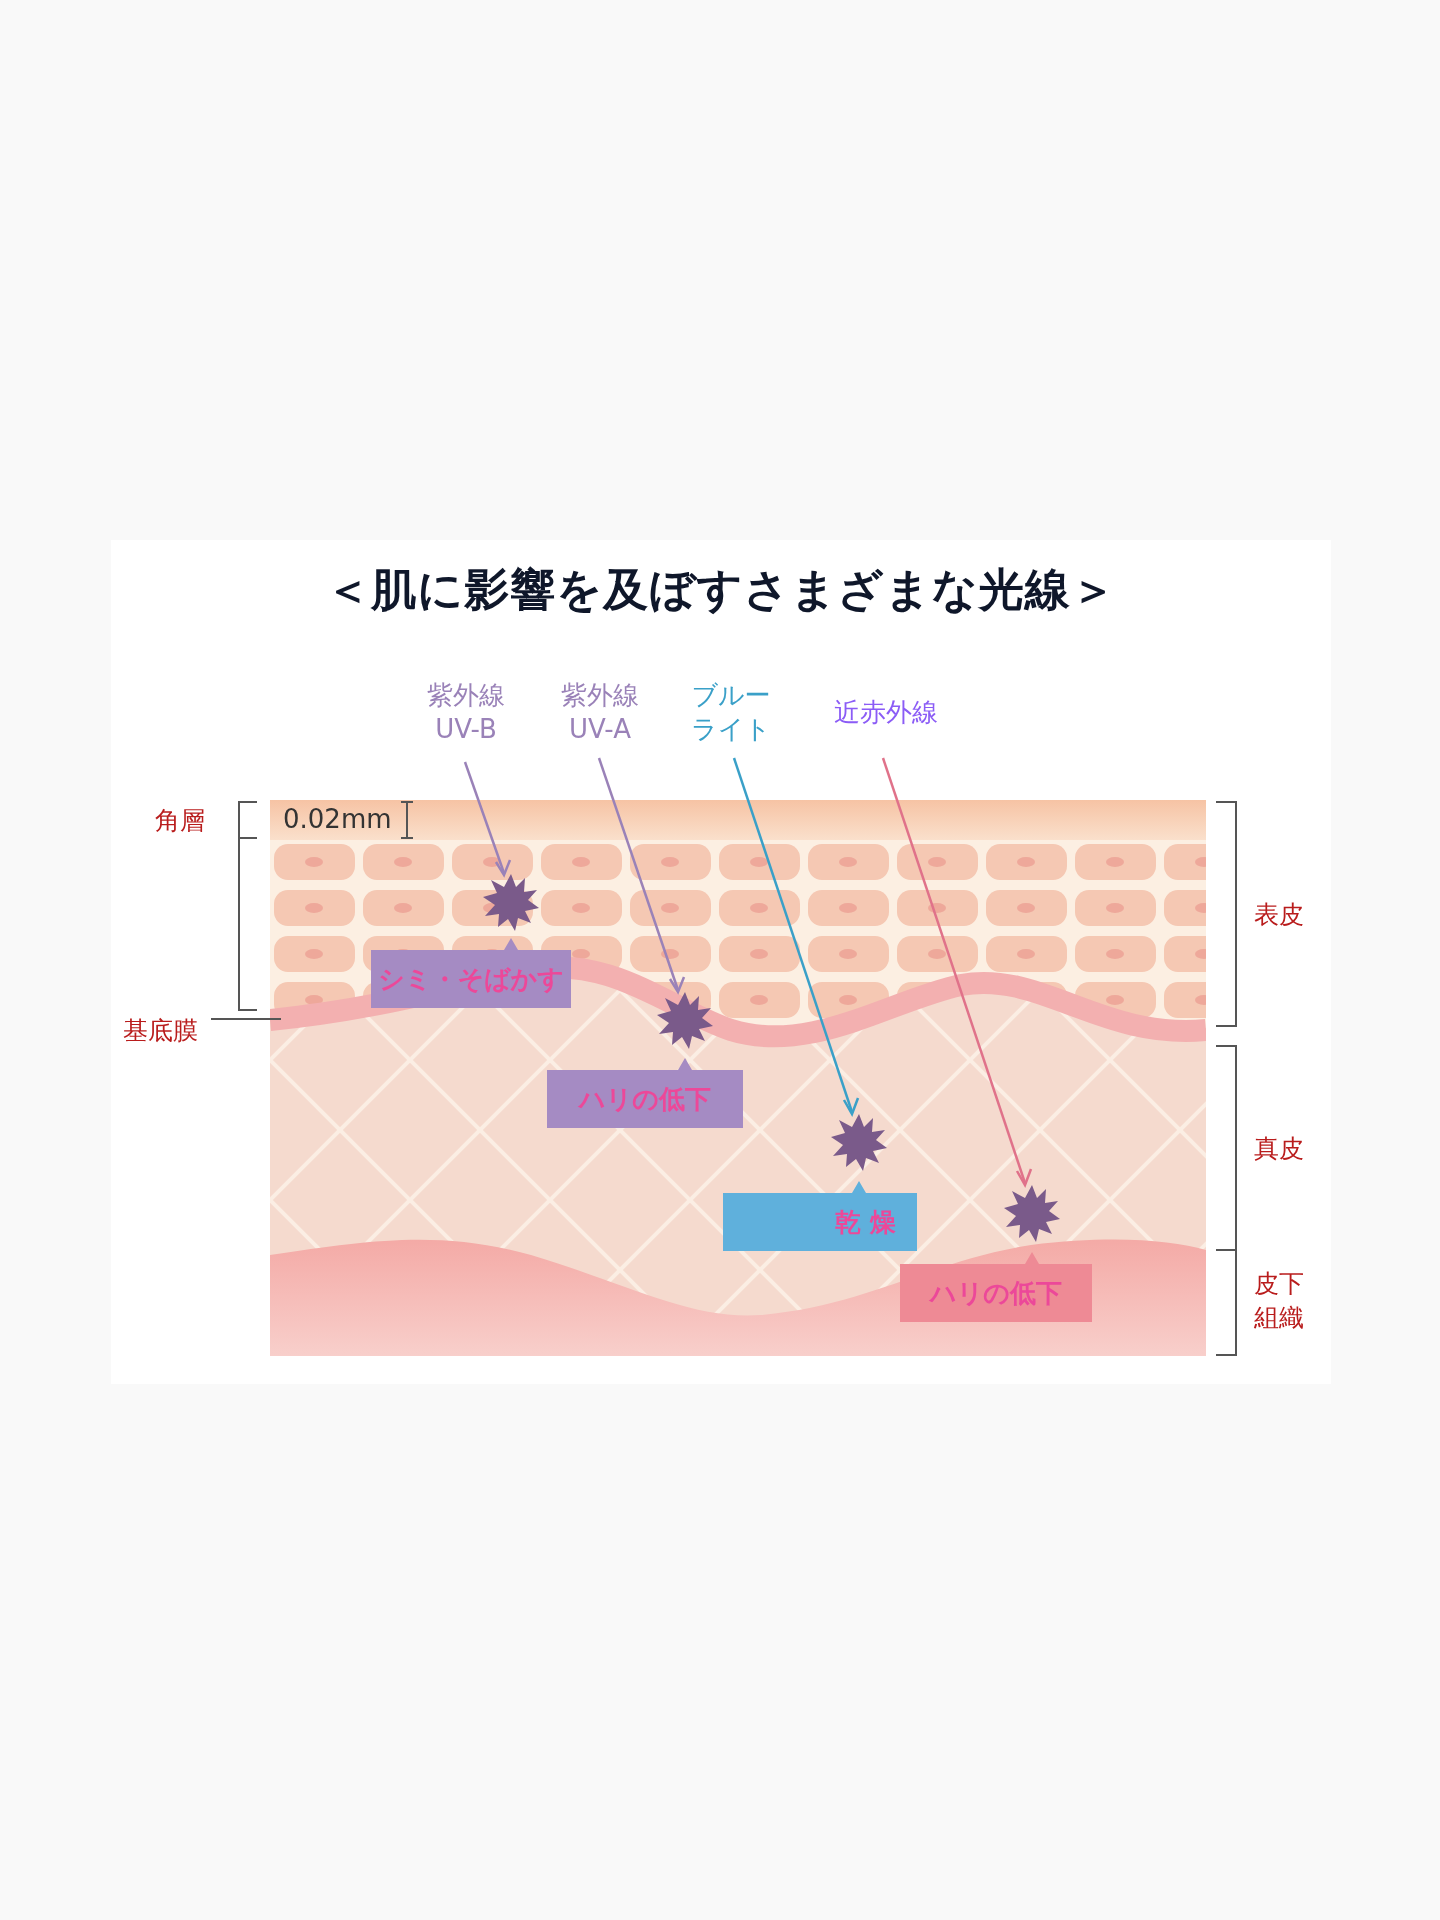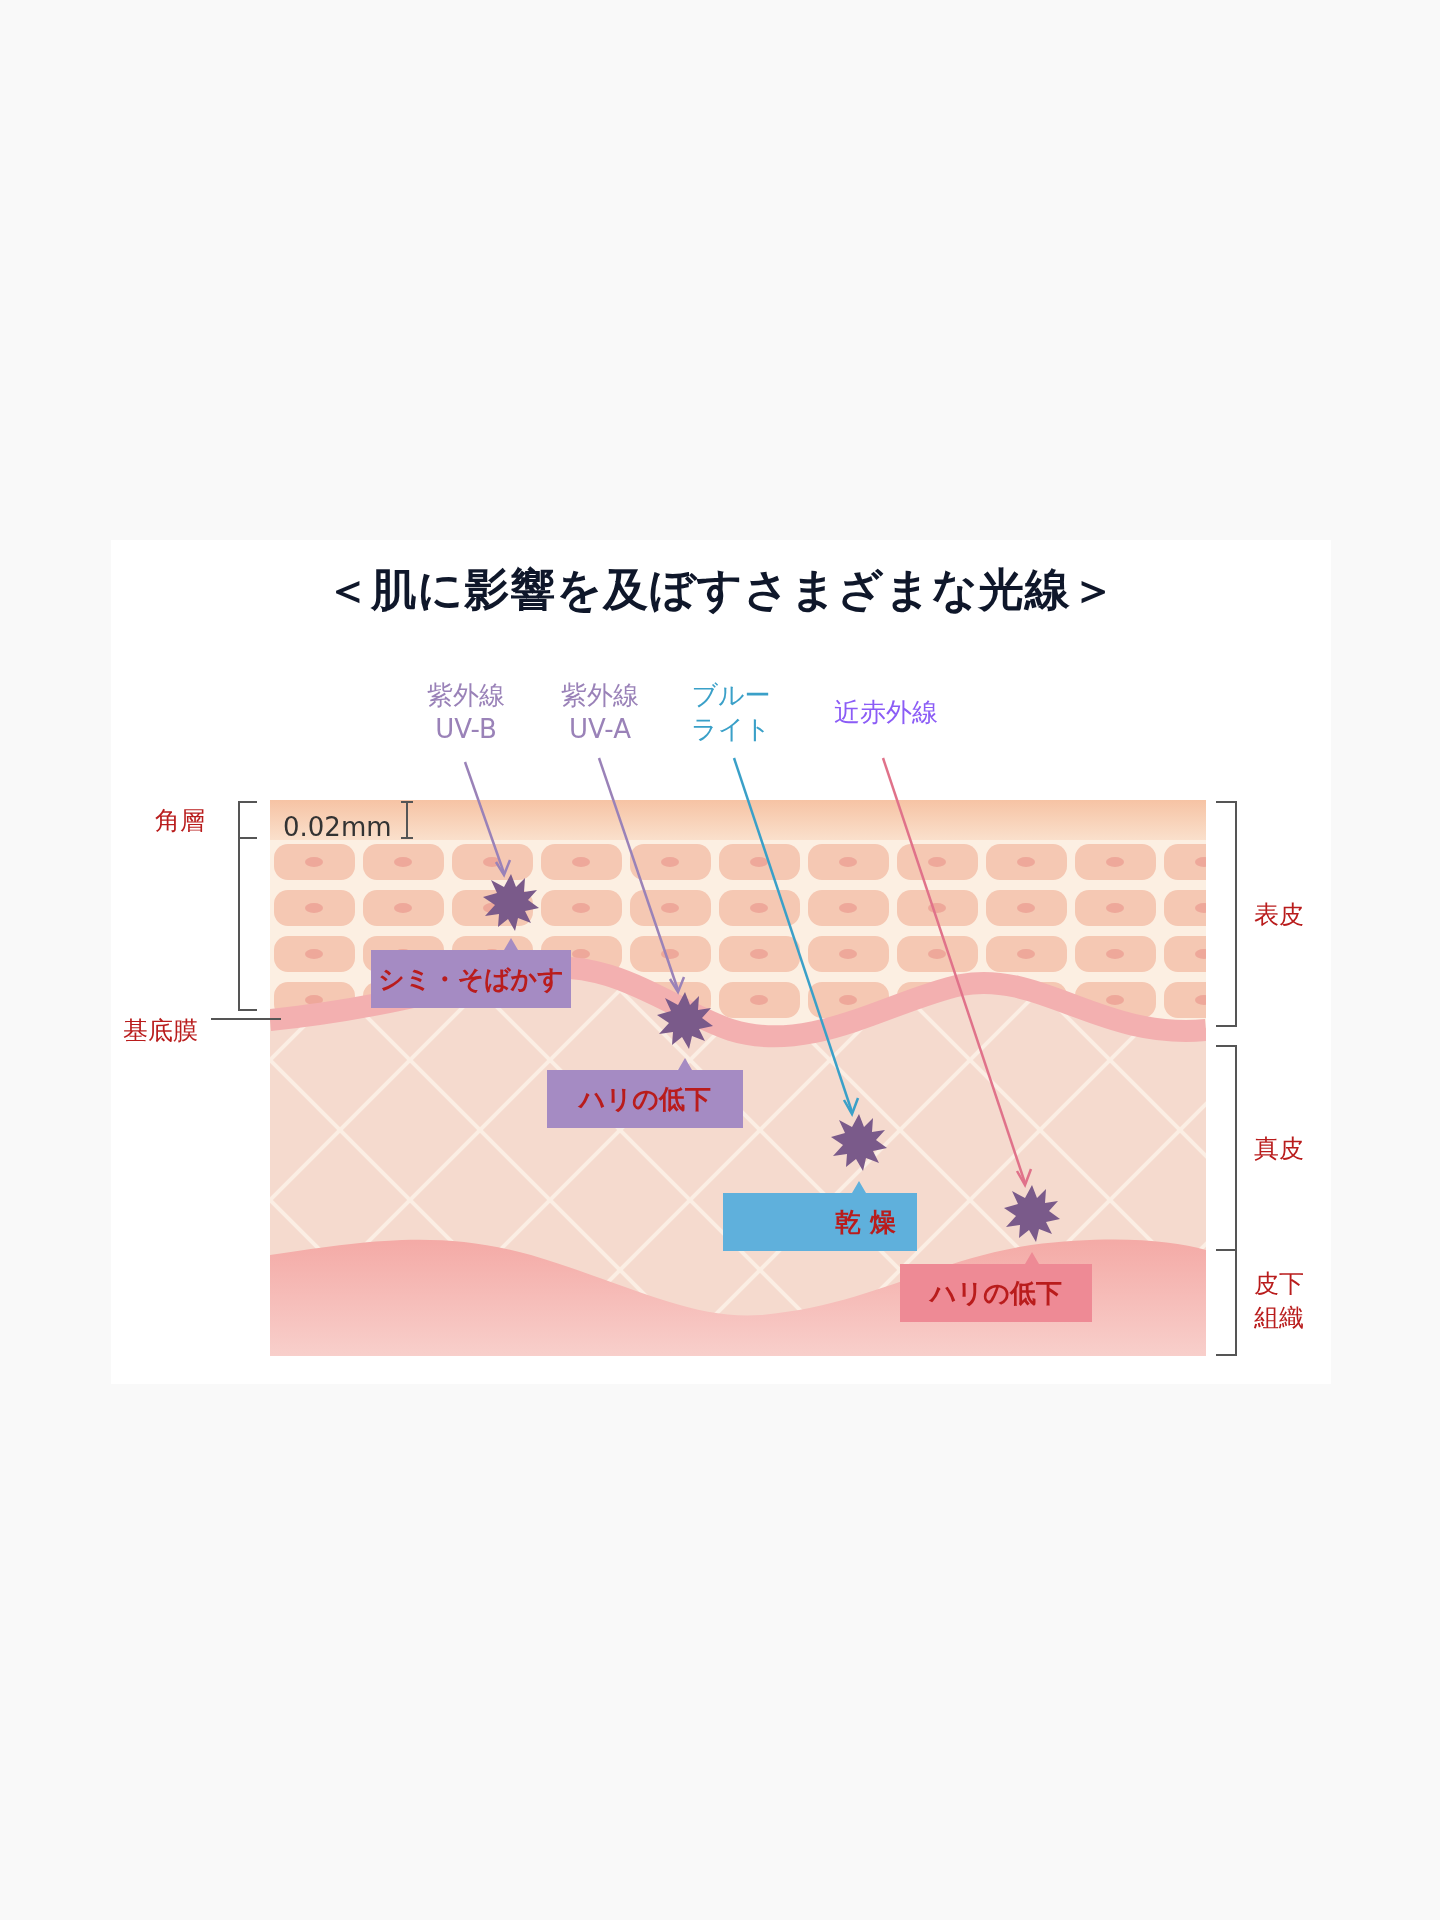--- a/index.html
+++ b/index.html
@@ -3,21 +3,21 @@
 <meta charset="utf-8">
 <style>
   html, body { margin:0; padding:0; }
   body { width:1440px; height:1920px; background:#f9f9f9; position:relative; overflow:hidden;
          font-family:"DejaVu Sans","Liberation Sans",sans-serif; }
   .card { position:absolute; left:111px; top:540px; width:1220px; height:844px; background:#ffffff; }
   .title { position:absolute; left:0; top:20px; width:100%; text-align:center; font-size:45px;
            color:#0f172a; font-weight:bold; letter-spacing:1px; }
   .ray-label { position:absolute; text-align:center; font-size:26px; line-height:34px; }
   .side-label { position:absolute; font-size:25px; color:#b91c1c; line-height:34px; }
-  .box-label { position:absolute; color:#b91c1c; font-size:26px; text-align:center; font-weight:bold; }
+  .box-label { position:absolute; color:#ec4899; font-size:26px; text-align:center; font-weight:bold; }
   svg.diagram { position:absolute; left:0; top:0; }
 </style>
 </head>
 <body>
 
 <div class="card">
   <div class="title">＜肌に影響を及ぼすさまざまな光線＞</div>
 
   <svg class="diagram" width="1220" height="844" viewBox="0 0 1220 844">
     <defs>
@@ -106,21 +106,21 @@
   <div class="ray-label" style="left:565px;top:138px;width:110px;color:#3aa0c8;">
     <div>ブルー</div>
     <div>ライト</div>
   </div>
   <div class="ray-label" style="left:700px;top:155px;width:150px;color:#8b5cf6;">
     <div>近赤外線</div>
   </div>
 
   <div class="side-label" style="left:44px;top:264px;">角層</div>
   <div class="side-label" style="left:12px;top:462px;margin-top:12px;">基底膜</div>
-  <div class="side-label" style="left:172px;top:262px;font-size:26px;color:#333;margin-top:8px;">0.02mm</div>
+  <div class="side-label" style="left:172px;top:262px;font-size:26px;color:#333;">0.02mm</div>
 
   <div class="side-label" style="left:1143px;top:358px;text-align:right;">表皮</div>
   <div class="side-label" style="left:1143px;top:592px;">真皮</div>
   <div class="side-label" style="left:1143px;top:727px;">
     <div>皮下</div>
     <div>組織</div>
   </div>
 
   <div class="box-label" style="left:260px;top:422px;width:200px;">シミ・そばかす</div>
   <div class="box-label" style="left:436px;top:542px;width:196px;">ハリの低下</div>

